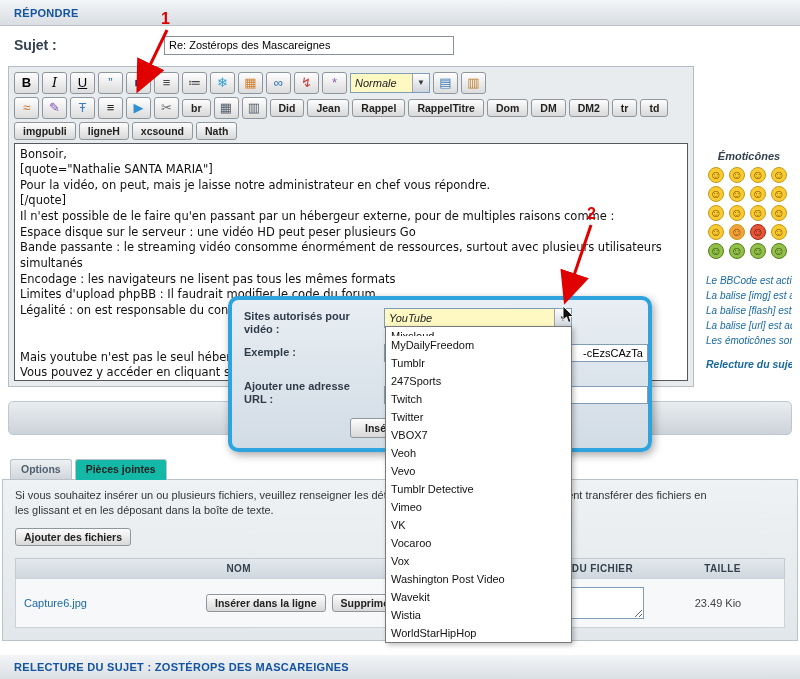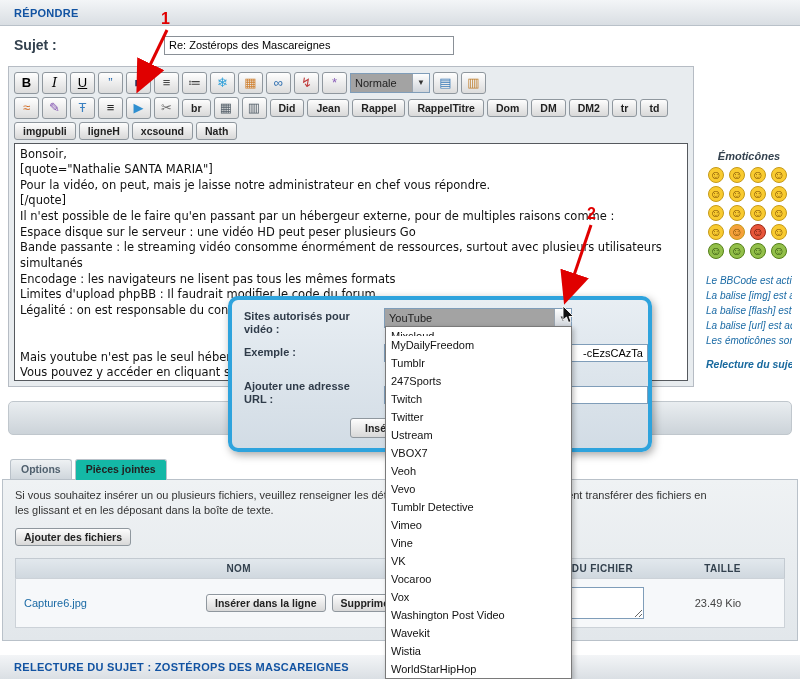--- a/index.html
+++ b/index.html
@@ -30,21 +30,21 @@
   }
   .tbtn {
     padding:2px 8px; font-size:10.5px; color:#222; background:linear-gradient(#fdfdfd,#d8d8d8);
     border:1px solid #8f979e; border-radius:3px; cursor:pointer; font-family:inherit; white-space:nowrap;font-weight:bold;
   }
   .glyph-b { font-weight:900; }
   .glyph-i { font-style:italic; font-family:"DejaVu Serif", serif; }
   .glyph-u { text-decoration:underline; }
   .fake-select {
     display:flex; align-items:center; justify-content:space-between; height:20px;
-    background:#a3a3a3; border:1px solid #7f9db9; font-size:11px; padding-left:4px; cursor:pointer;
+    background:#fef9c3; border:1px solid #7f9db9; font-size:11px; padding-left:4px; cursor:pointer;font-style:italic;
   }
   .sel-arrow {
     width:17px; align-self:stretch; display:flex; align-items:center; justify-content:center;
     font-size:8px; color:#333; background:linear-gradient(#fefefe,#cfd4da); border-left:1px solid #9aa4ae; margin-left:4px;
   }
   .fmt { width:80px; }
   .message {
     display:block; width:100%; height:238px; margin-top:2px; resize:none; overflow:hidden;
     border:1px solid #55595e; background:#fff; color:#111; padding:3px 5px;
     font:11.5px/1.36 "DejaVu Sans", sans-serif;
@@ -278,27 +278,25 @@
     <button class="tbtn insert-btn">Insérer</button>
   </div>
 
   <div class="dropdown">
       <div class="dd-item">Mixcloud</div>
       <div class="dd-item">MyDailyFreedom</div>
       <div class="dd-item">Tumblr</div>
       <div class="dd-item">247Sports</div>
       <div class="dd-item">Twitch</div>
       <div class="dd-item">Twitter</div>
-      <div class="dd-item">Ustream</div>
       <div class="dd-item">VBOX7</div>
       <div class="dd-item">Veoh</div>
       <div class="dd-item">Vevo</div>
       <div class="dd-item">Tumblr Detective</div>
       <div class="dd-item">Vimeo</div>
-      <div class="dd-item">Vine</div>
       <div class="dd-item">VK</div>
       <div class="dd-item">Vocaroo</div>
       <div class="dd-item">Vox</div>
       <div class="dd-item">Washington Post Video</div>
       <div class="dd-item">Wavekit</div>
       <div class="dd-item">Wistia</div>
       <div class="dd-item">WorldStarHipHop</div>
     </div>
 
   <svg class="overlay" width="800" height="679" viewBox="0 0 800 679">

